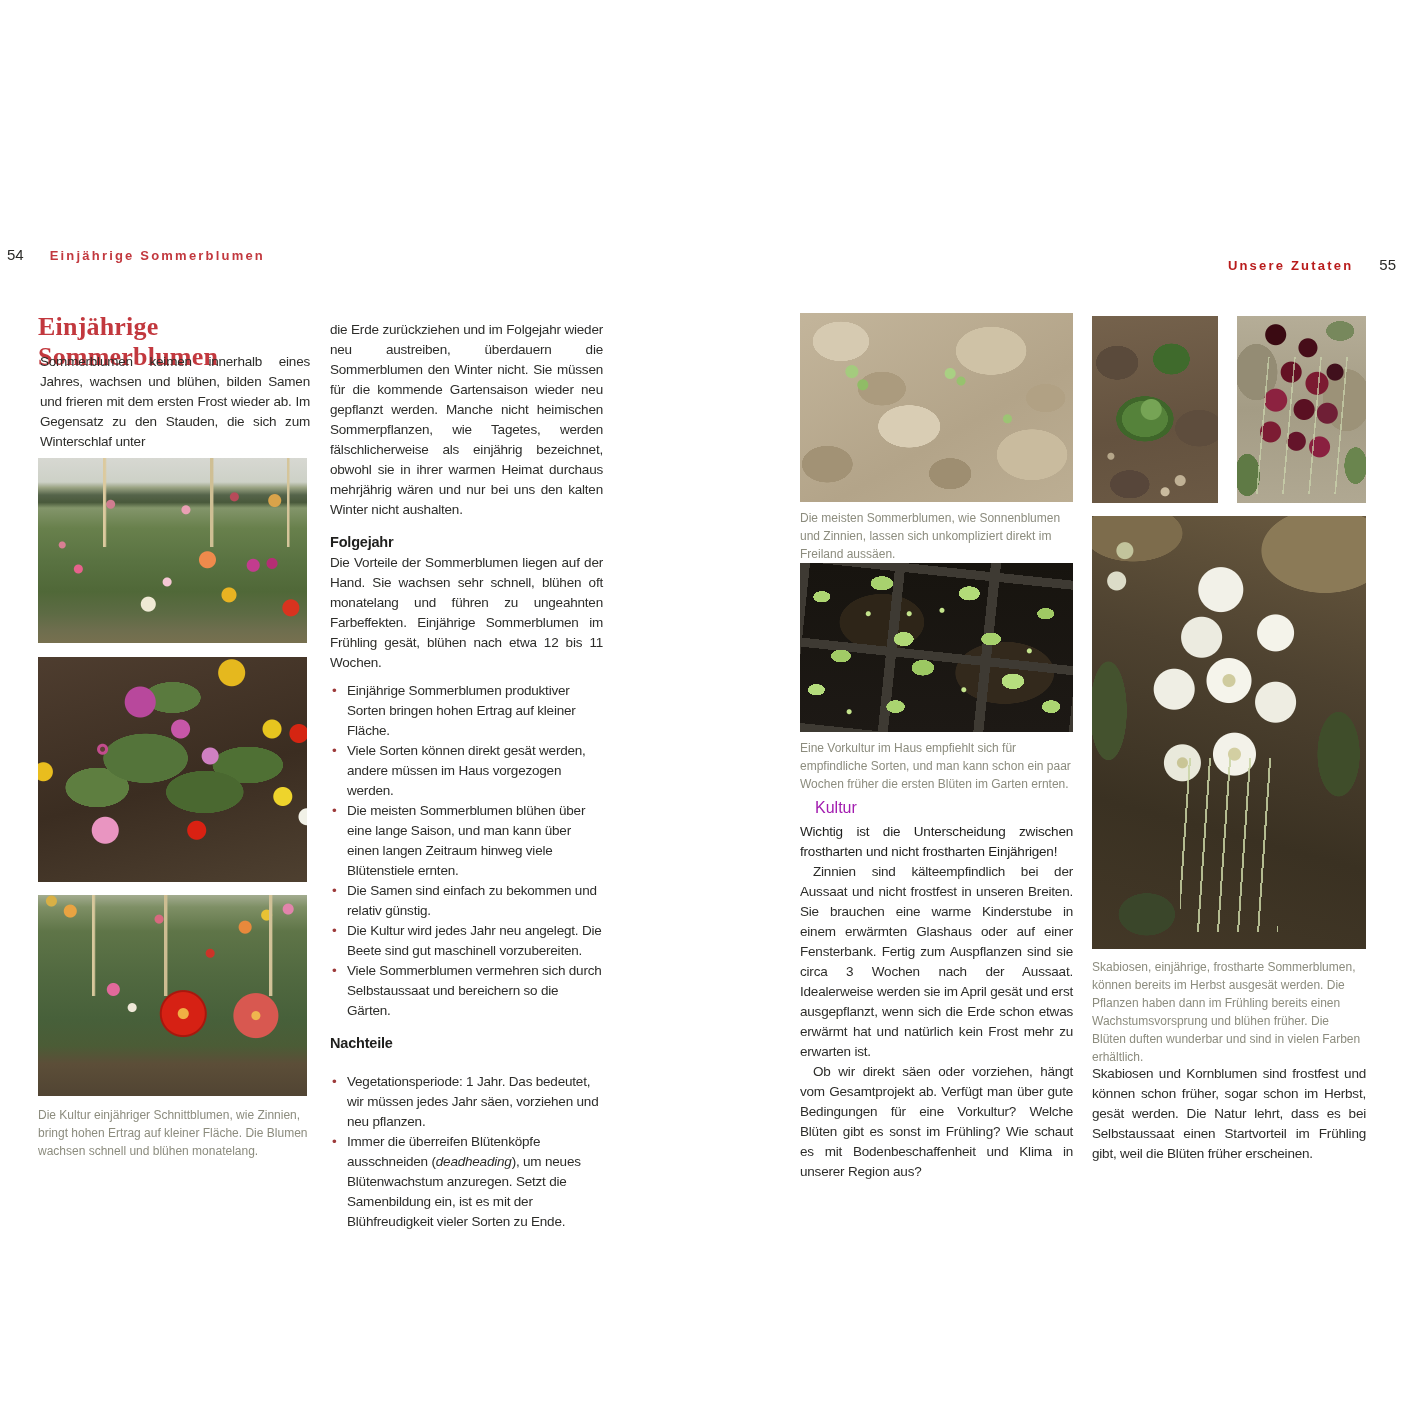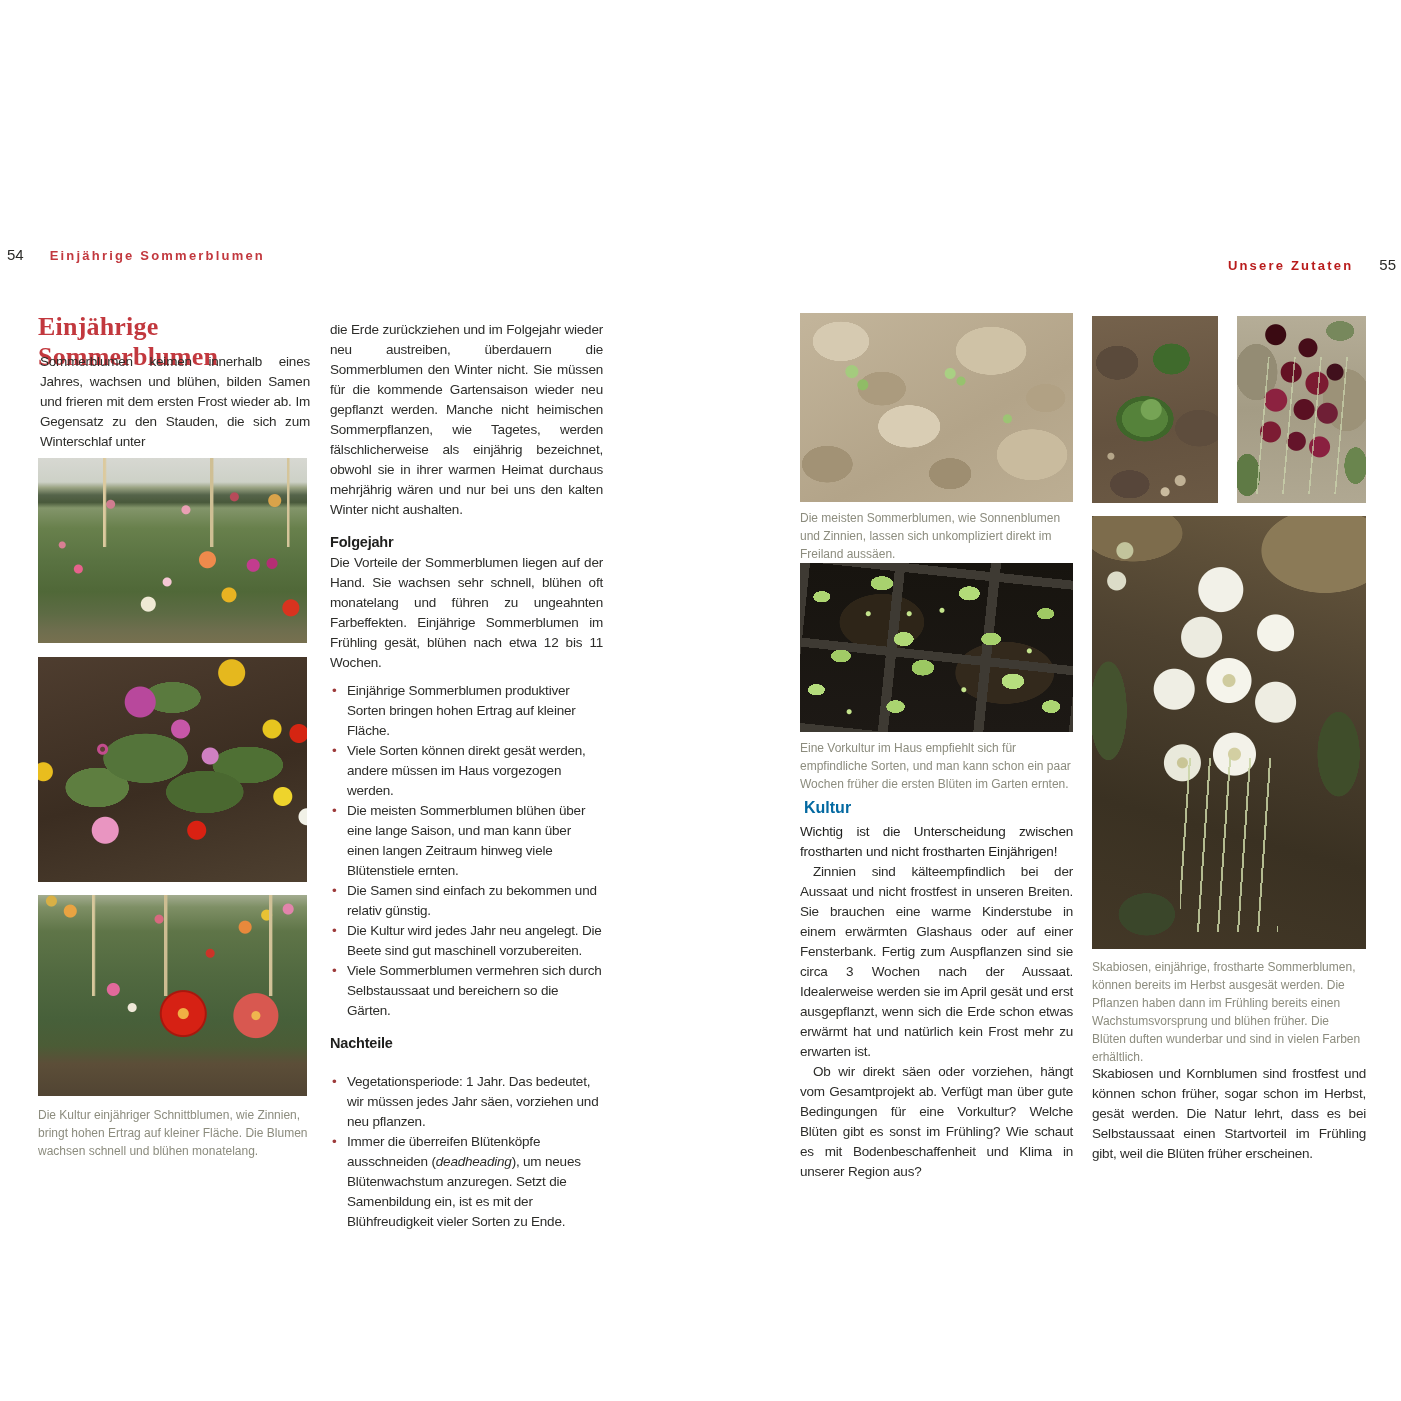--- a/index.html
+++ b/index.html
@@ -14,21 +14,21 @@
   .running-head .pagenum{font-weight:normal;font-size:15px;letter-spacing:0;color:#2b2b28;}
   .rh-red{color:#c2383e;}
   .rh-black{color:#b91c1c;margin-top:12px;}
   
   .serif-heading{
     font-family:"Liberation Serif",serif;font-weight:bold;color:#c2383e;
     font-size:26px;line-height:30px;margin:0;letter-spacing:.2px;
   }
   .body-text{font-size:13.5px;line-height:20px;letter-spacing:-0.2px;text-align:justify;margin:0;}
   .sec-head{font-size:14.5px;font-weight:bold;color:#1f1f1d;margin:14px 0 3px 0;letter-spacing:-0.2px;}
-  .kultur-head{font-size:16px;font-weight:bold;color:#0369a1;margin:0 0 5px 4px;}
+  .kultur-head{font-size:16px;font-weight:normal;color:#a21caf;margin:0 0 5px 15px;}
   .bold-lead{font-weight:normal;color:#1f1f1d;}
   .indent{text-indent:13px;}
   .caption{font-size:12px;line-height:18px;color:#8c8c7e;
     text-align:left;margin:0;letter-spacing:0;}
   ul.plist{list-style:none;margin:8px 0 0 0;padding:0;}
   ul.plist li{position:relative;padding-left:17px;margin:0;
     font-size:13.5px;line-height:20px;letter-spacing:-0.2px;text-align:left;}
   ul.plist li::before{content:"\2022";position:absolute;left:2px;top:0;color:#9d3b3b;}
   .ital{font-style:italic;}
   

